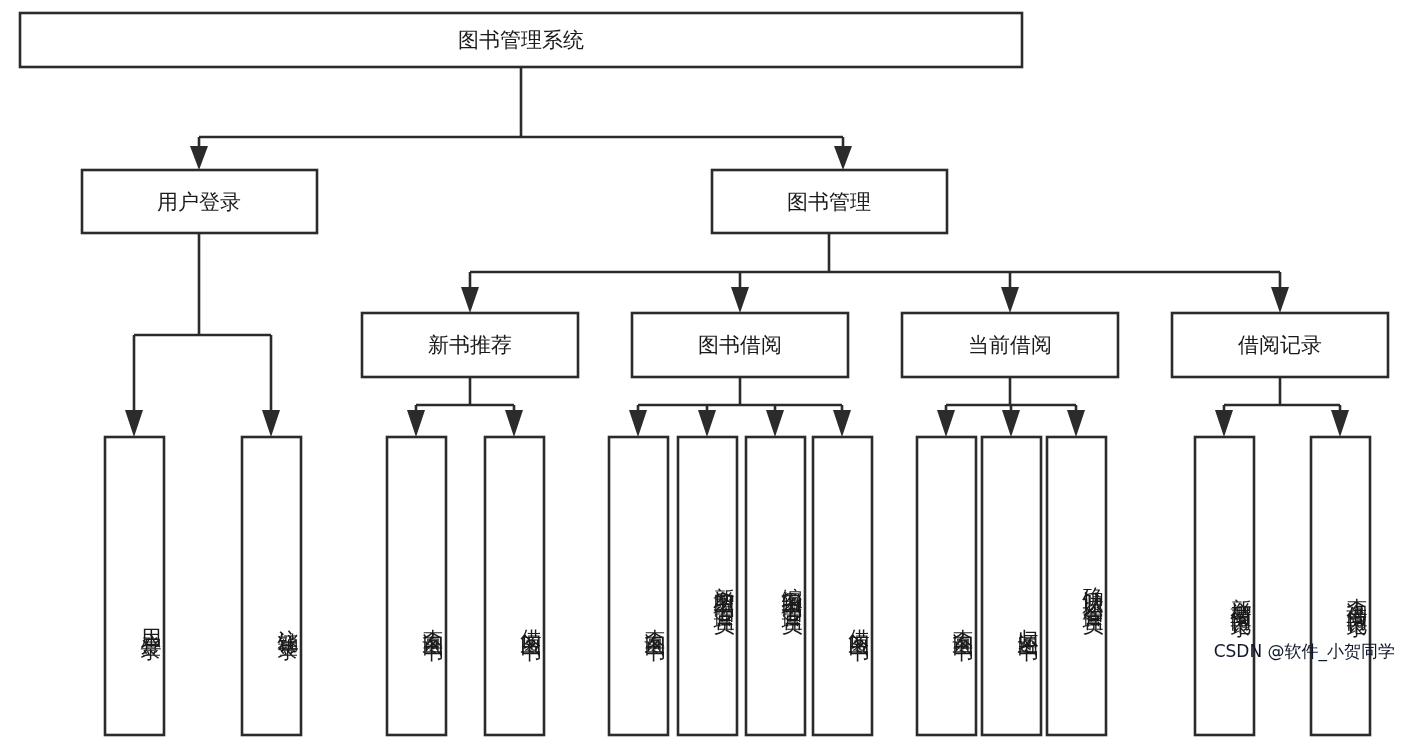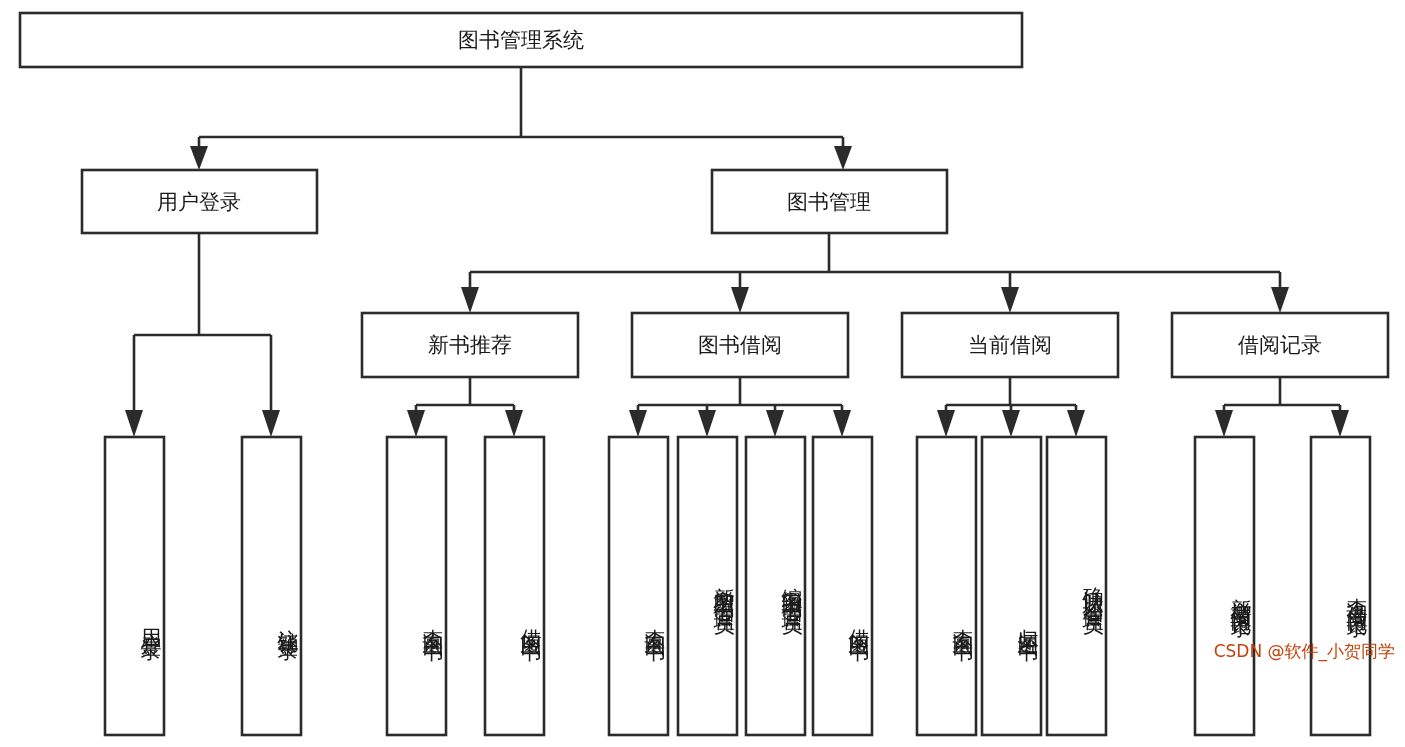--- a/index.html
+++ b/index.html
@@ -60,21 +60,21 @@
     text-align: center;
     white-space: nowrap;
     pointer-events: none;
   }
   .watermark {
     position: absolute;
     right: 10px;
     bottom: 6px;
     font-family: "DejaVu Sans", "Liberation Sans", sans-serif;
     font-size: 17px;
-    color: #c2410c;
+    color: #0f172a;
     white-space: nowrap;
   }
 </style>
 </head>
 <body>
 
 <div id="diagram-root">
 
   <svg class="diagram-svg" viewBox="0 0 1405 747">
 

